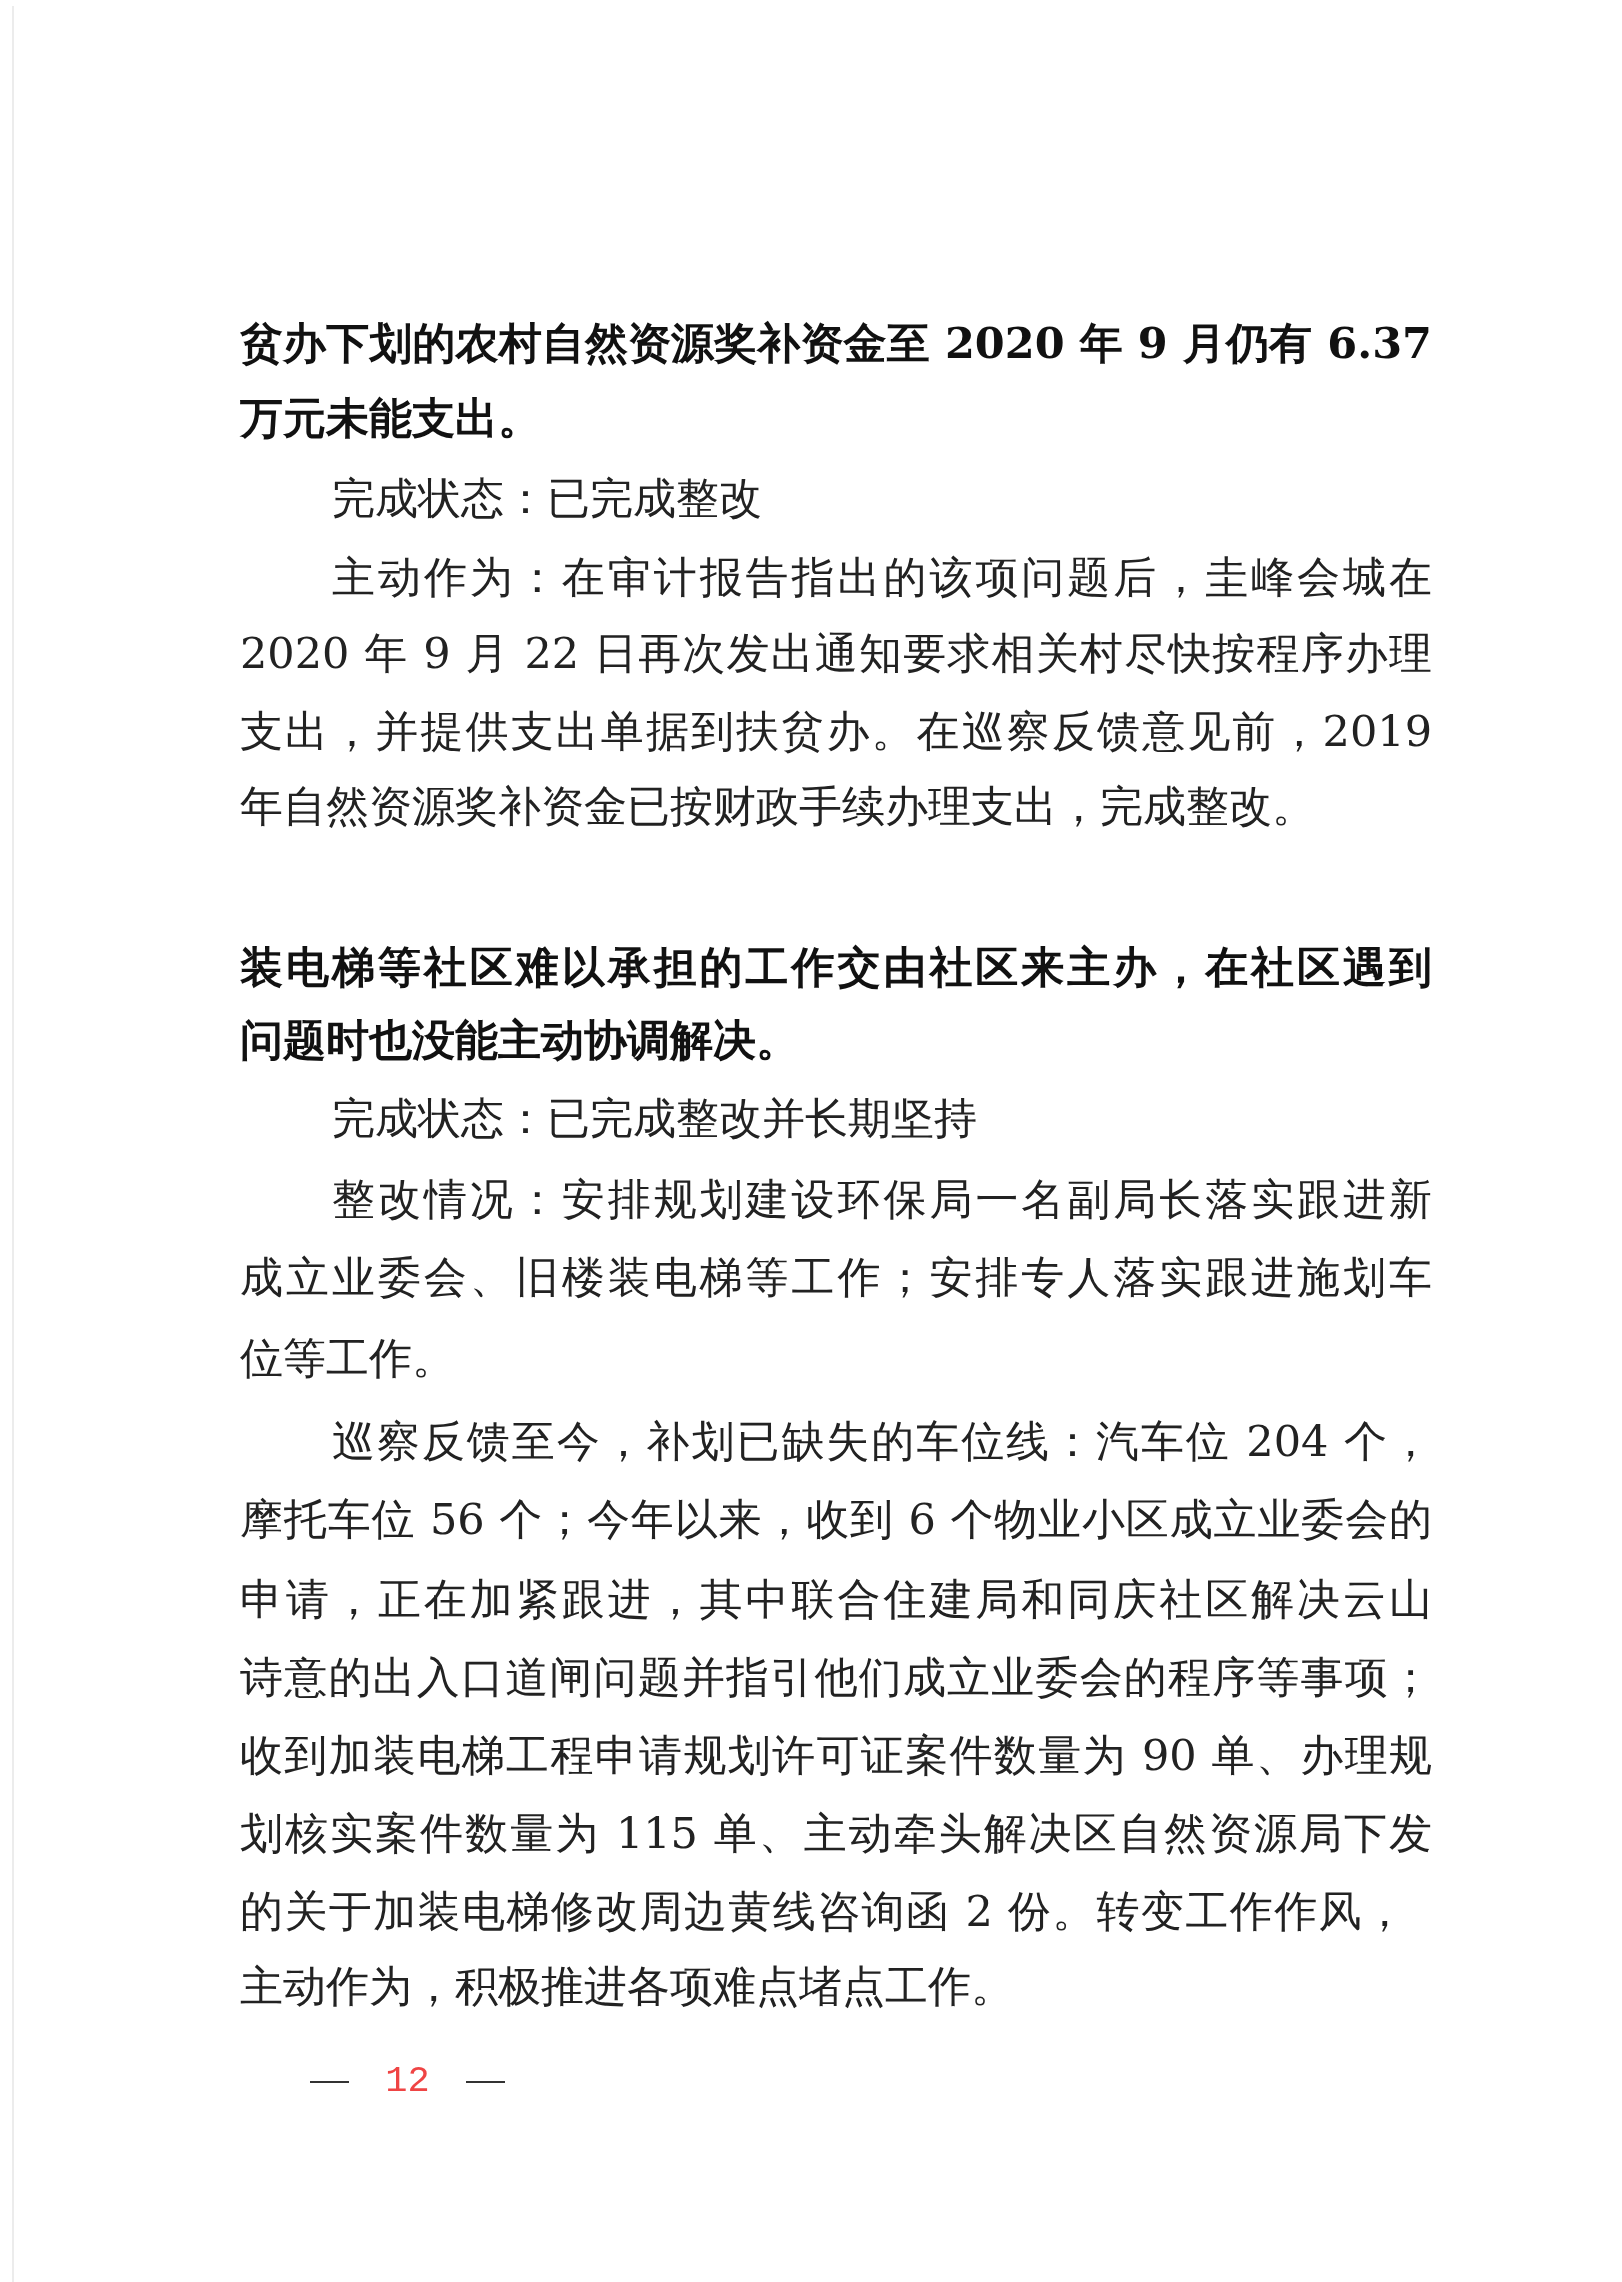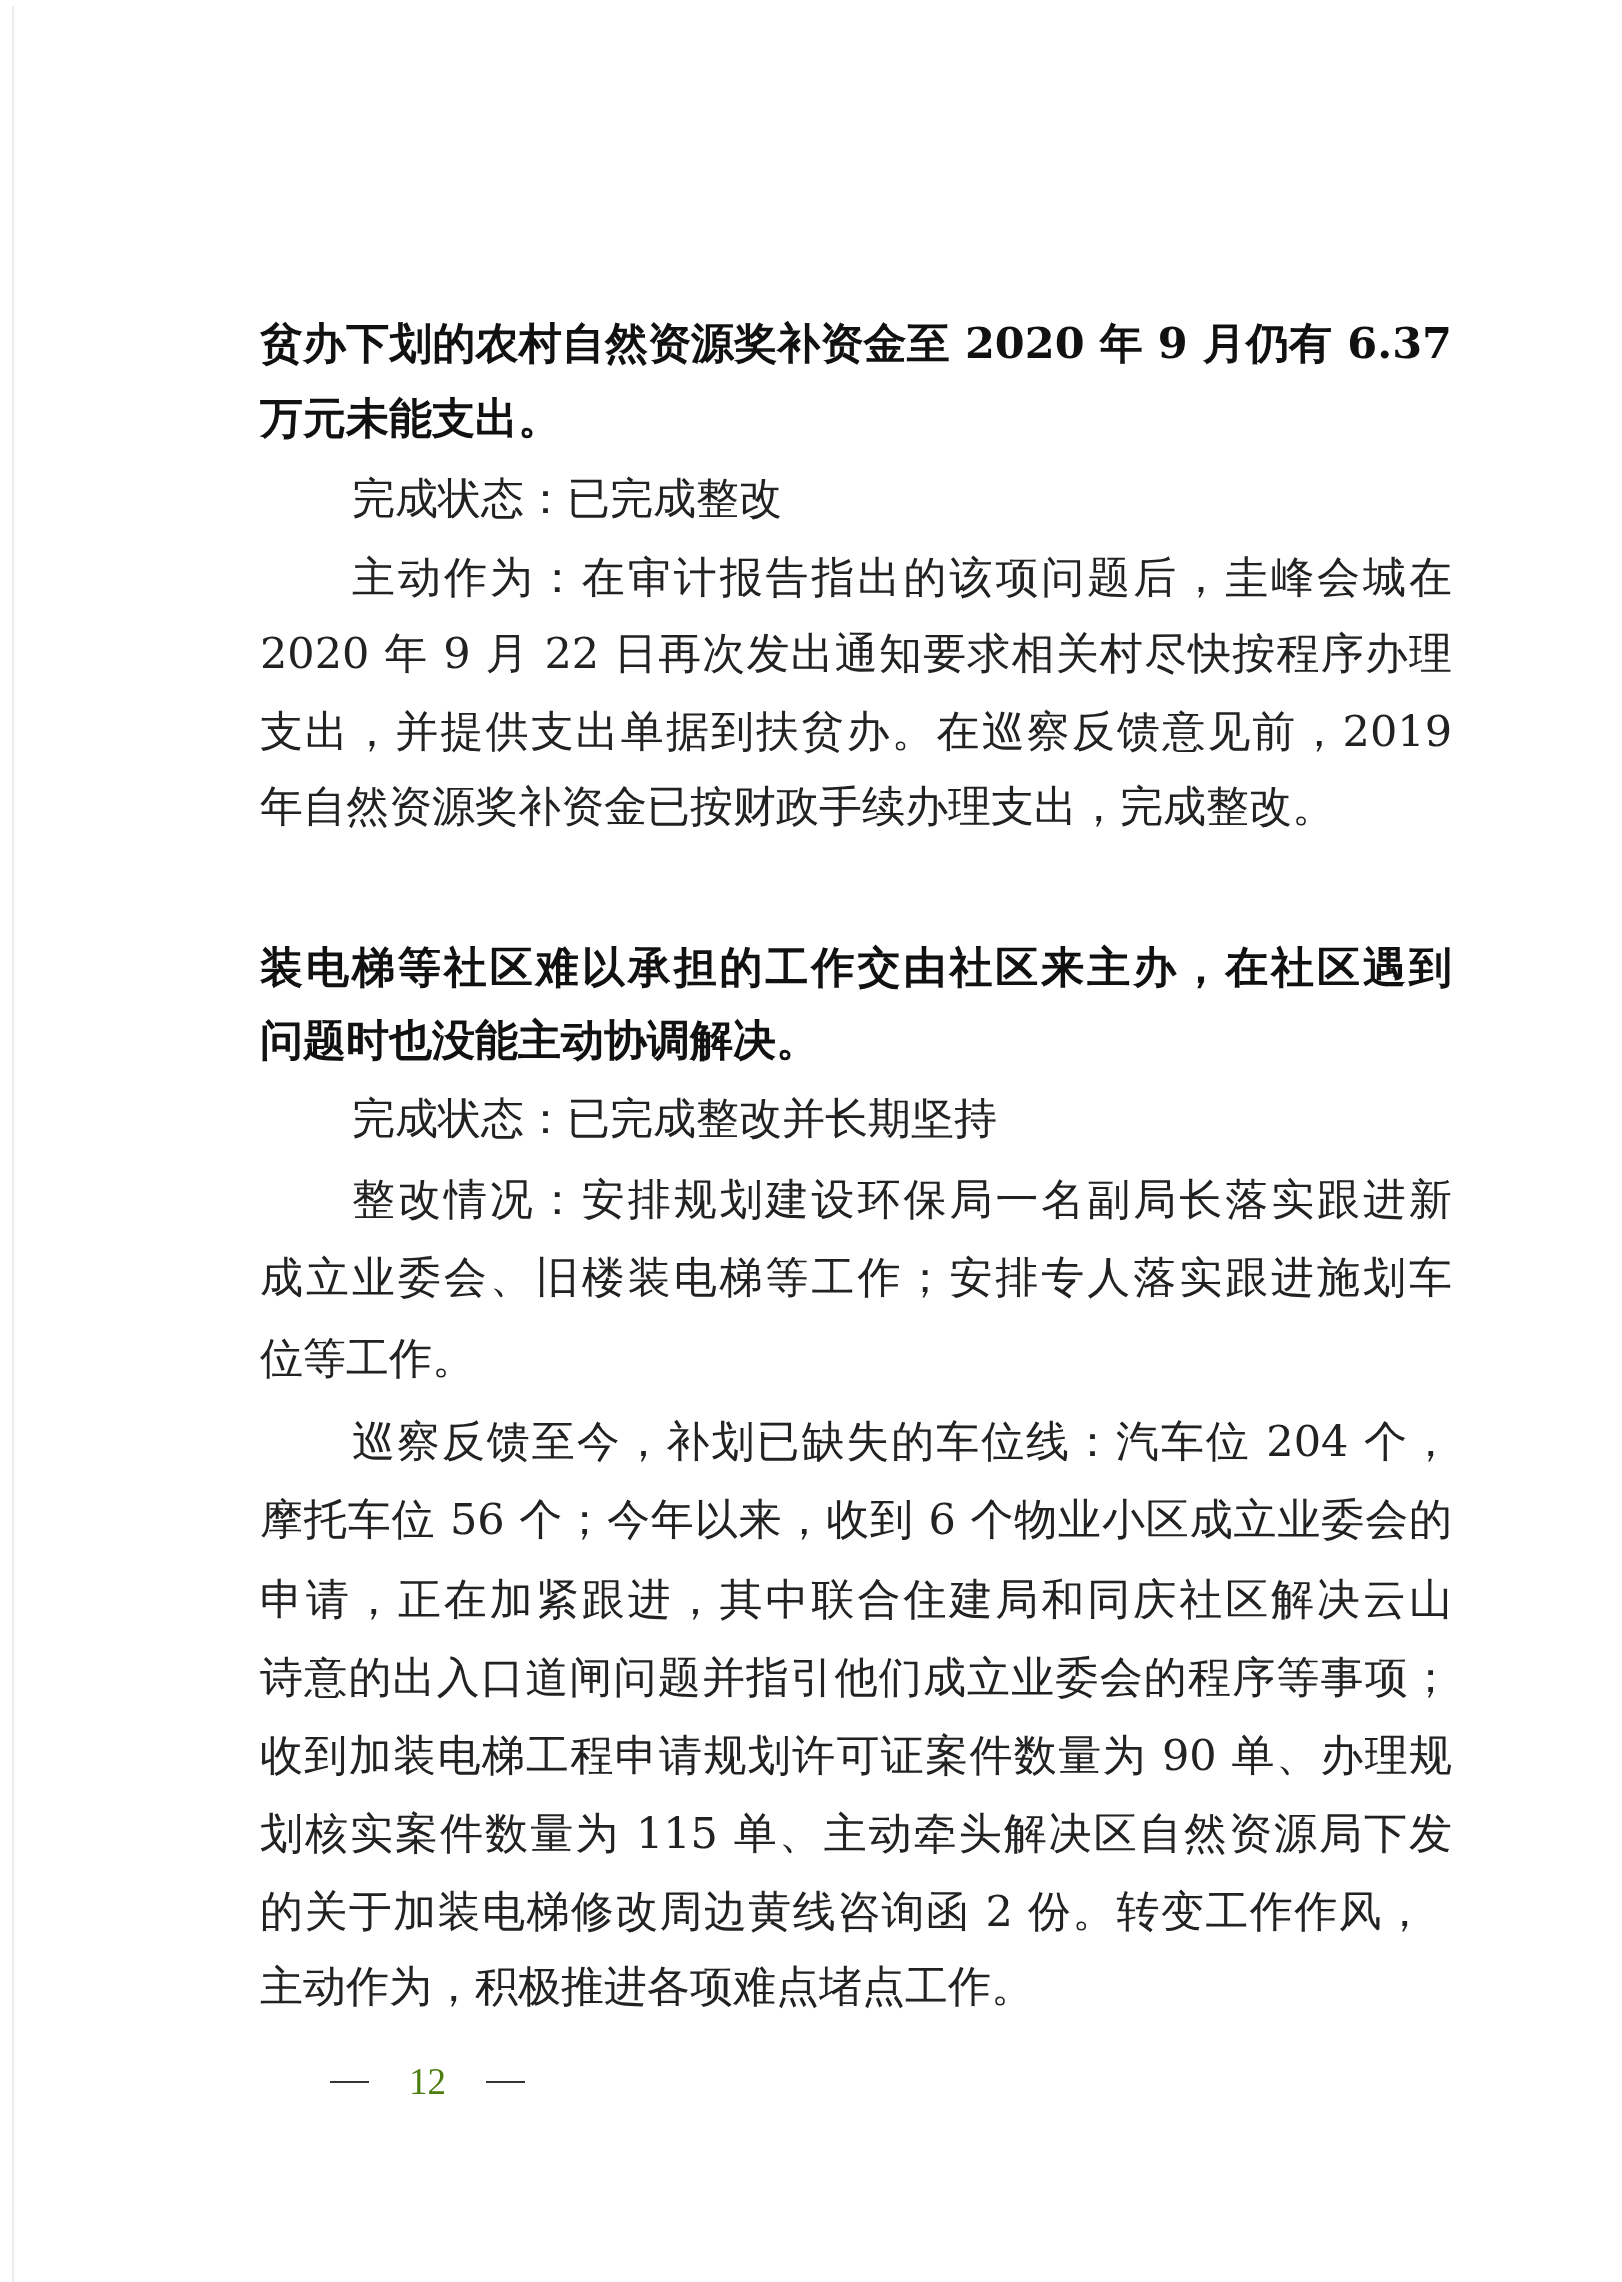--- a/index.html
+++ b/index.html
@@ -22,21 +22,20 @@
     width: 2px;
     height: 2276px;
     background: #ececec;
   }
   .doc {
     position: absolute;
     left: 0;
     top: 0;
     width: 1353px;
     height: 2282px;
-    margin-left: 20px;
   }
   .line {
     position: absolute;
     left: 240px;
     width: 1192px;
     height: 59px;
     font-size: 43px;
     line-height: 59px;
     white-space: nowrap;
     text-align: justify;
@@ -58,24 +57,24 @@
   .line.light {
     color: #222;
     font-weight: normal;
   }
   .page-number {
     position: absolute;
     left: 310px;
     top: 2052px;
     width: 195px;
     height: 59px;
-    font-family: Liberation Serif, serif;
+    font-family: Liberation Mono, monospace;
     font-size: 37px;
     line-height: 59px;
-    color: #4d7c0f;
+    color: #ef4444;
     display: flex;
     justify-content: space-between;
     align-items: center;
   }
   .page-number .dash {
     display: inline-block;
     width: 39px;
     height: 2px;
     background: #333;
   }

